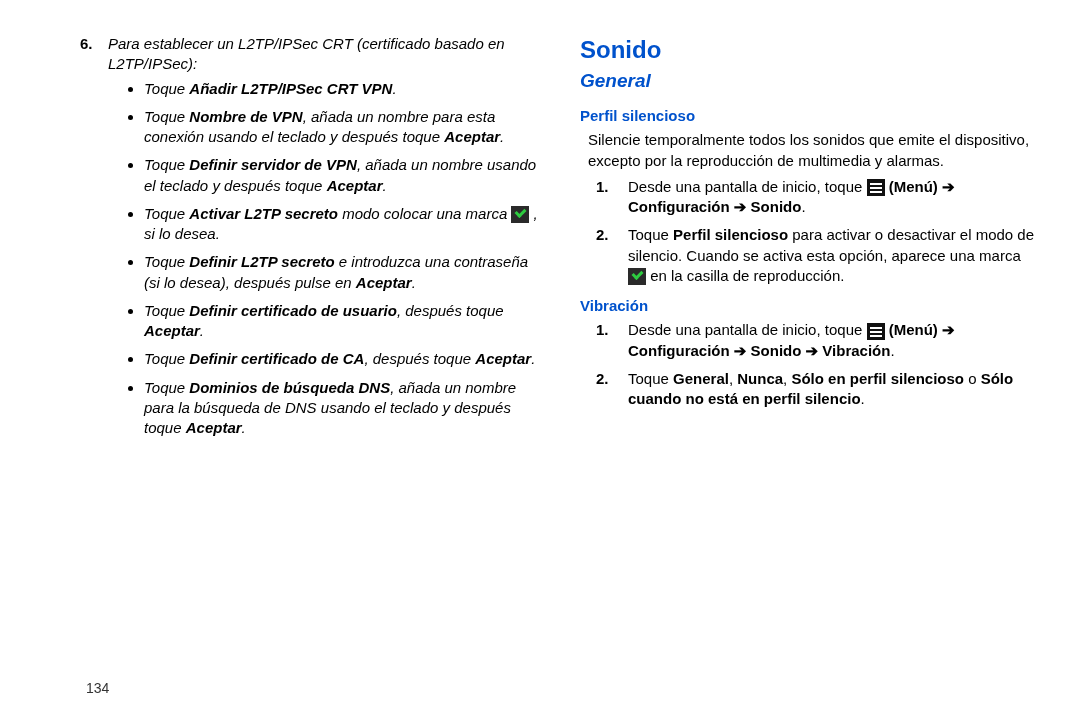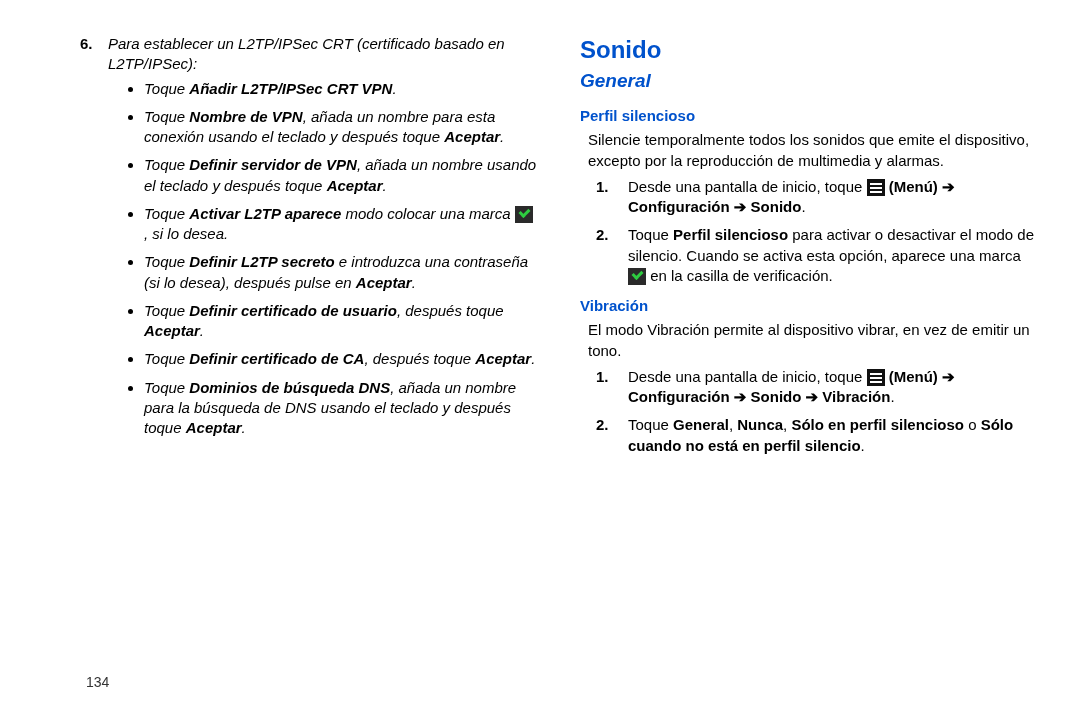--- a/index.html
+++ b/index.html
@@ -126,21 +126,21 @@
     width: 4px; height: 7px;
     border: solid #2ecc40;
     border-width: 0 3px 3px 0;
     transform: rotate(45deg);
     top: 0px;
     left: 5px;
   }
 
   .page-number {
     position: absolute;
-    bottom: 30px;
+    bottom: 24px;
     left: 86px;
     font-size: 14px;
     color: #333;
   }
   .arrow { font-weight: bold; }
 </style>
 </head>
 <body>
 
 <div class="page">
@@ -154,21 +154,21 @@
           <li>
             <span>Toque </span><b>Añadir L2TP/IPSec CRT VPN</b><span>.</span>
           </li>
           <li>
             <span>Toque </span><b>Nombre de VPN</b><span>, añada un nombre para esta conexión usando el teclado y después toque </span><b>Aceptar</b><span>.</span>
           </li>
           <li>
             <span>Toque </span><b>Definir servidor de VPN</b><span>, añada un nombre usando el teclado y después toque </span><b>Aceptar</b><span>.</span>
           </li>
           <li>
-            <span>Toque </span><b>Activar L2TP aparece</b><span> modo colocar una marca </span><span class="icon icon-check"></span><span> , si lo desea.</span>
+            <span>Toque </span><b>Activar L2TP secreto</b><span> modo colocar una marca </span><span class="icon icon-check"></span><span> , si lo desea.</span>
           </li>
           <li>
             <span>Toque </span><b>Definir L2TP secreto</b><span> e introduzca una contraseña (si lo desea), después pulse en </span><b>Aceptar</b><span>.</span>
           </li>
           <li>
             <span>Toque </span><b>Definir certificado de usuario</b><span>, después toque </span><b>Aceptar</b><span>.</span>
           </li>
           <li>
             <span>Toque </span><b>Definir certificado de CA</b><span>, después toque </span><b>Aceptar</b><span>.</span>
           </li>
@@ -185,26 +185,25 @@
     <div class="h2">General</div>
 
     <div class="h3">Perfil silencioso</div>
     <p class="para">Silencie temporalmente todos los sonidos que emite el dispositivo, excepto por la reproducción de multimedia y alarmas.</p>
     <ol class="steps">
       <li>
         <span>Desde una pantalla de inicio, toque </span><span class="icon icon-menu"></span><b> (Menú) </b><span class="arrow">➔</span>
         <b>Configuración </b><span class="arrow">➔</span><b> Sonido</b><span>.</span>
       </li>
       <li>
-        <span>Toque </span><b>Perfil silencioso</b><span> para activar o desactivar el modo de silencio. Cuando se activa esta opción, aparece una marca </span><span class="icon icon-check"></span><span> en la casilla de verificación.</span>
+        <span>Toque </span><b>Perfil silencioso</b><span> para activar o desactivar el modo de silencio. Cuando se activa esta opción, aparece una marca </span><span class="icon icon-check"></span><span> en la casilla de reproducción.</span>
       </li>
     </ol>
 
     <div class="h3">Vibración</div>
-    <p class="para">El modo Vibración permite al dispositivo vibrar, en vez de emitir un tono.</p>
     <ol class="steps">
       <li>
         <span>Desde una pantalla de inicio, toque </span><span class="icon icon-menu"></span><b> (Menú) </b><span class="arrow">➔</span>
         <b>Configuración </b><span class="arrow">➔</span><b> Sonido </b><span class="arrow">➔</span><b> Vibración</b><span>.</span>
       </li>
       <li>
         <span>Toque </span><b>General</b><span>, </span><b>Nunca</b><span>, </span><b>Sólo en perfil silencioso</b><span> o </span><b>Sólo cuando no está en perfil silencio</b><span>.</span>
       </li>
     </ol>
   </div>

